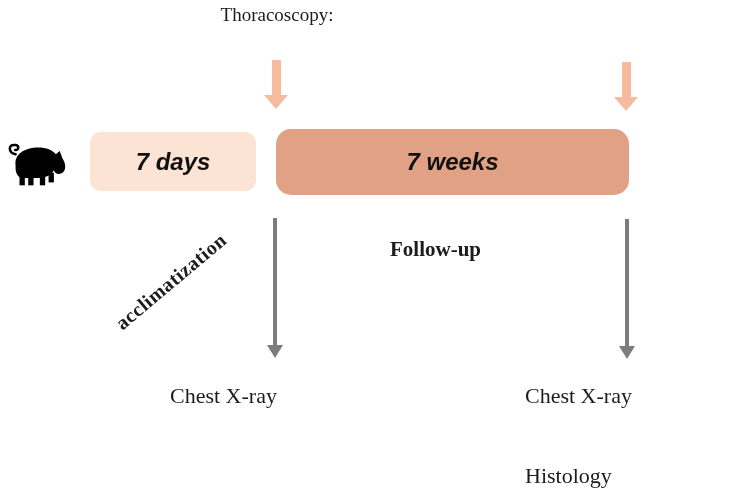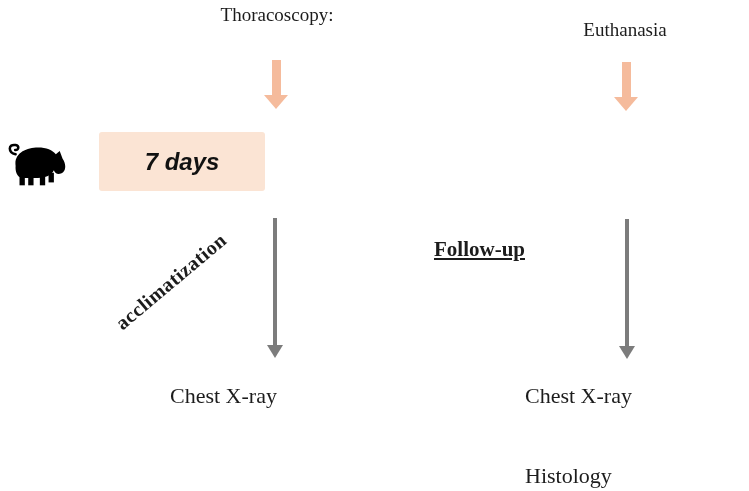--- a/index.html
+++ b/index.html
@@ -43,61 +43,60 @@
   }
 
   
   .segment {
     display: flex; align-items: center; justify-content: center;
     font-family: "Liberation Sans", sans-serif;
     font-weight: bold; font-style: italic;
     font-size: 24px; color: #111111;
   }
   .segment-light {
-    left: 99px; top: 132px; width: 166px; height: 59px;
-    background: #fbe4d4; border-radius: 3px; text-align: right;
+    left: 90px; top: 132px; width: 166px; height: 59px;
+    background: #fbe4d4; border-radius: 11px; text-align: right;
   }
   .segment-dark {
     left: 276px; top: 129px; width: 353px; height: 66px;
     background: #e0a184; border-radius: 15px;
   }
 
   
   .phase-acclimatization {
     left: 96px; top: 270px; width: 150px;
     text-align: center;
     font-size: 20px; font-weight: bold;
     transform: rotate(-40deg);
     letter-spacing: 0.5px;
   }
   .phase-followup {
     left: 390px; top: 237px; width: 135px;
-    text-align: right;
-    font-size: 21px; font-weight: bold; text-decoration: underline;
+    text-align: left;
+    font-size: 21px; font-weight: bold;
   }
 
   
   .outcome-label {
     font-size: 22px;
     text-align: left;
     color: #1c1c1c;
   }
 
   .pig-svg { display: block; width: 62px; height: 52px; }
 </style>
 </head>
 <body>
 
 <div id="canvas">
 
   <div class="abs event-label" style="left:177px; top:3px; width:200px;">
     <div>Thoracoscopy:</div>
   </div>
 
-  <div class="abs event-label" style="left:545px; top:18px; width:160px;">Euthanasia</div>
 
   <div class="abs arrow-salmon" style="left:264px; top:60px; width:24px;">
     <div class="shaft"></div>
     <div class="head"></div>
   </div>
 
   <div class="abs arrow-salmon" style="left:614px; top:62px; width:24px;">
     <div class="shaft"></div>
     <div class="head"></div>
   </div>
@@ -119,20 +118,21 @@
 
       <rect x="16" y="37" width="5.5" height="10" fill="#000000"></rect>
       <rect x="25" y="38" width="5.5" height="9" fill="#000000"></rect>
       <rect x="37" y="37" width="5.5" height="10" fill="#000000"></rect>
       <rect x="46" y="34" width="5.5" height="10" fill="#000000"></rect>
     </svg>
   </div>
 
   <div class="abs segment segment-light">7 days</div>
 
+  <div class="abs segment segment-dark">7 weeks</div>
 
   <div class="abs phase-acclimatization">acclimatization</div>
 
   <div class="abs phase-followup">Follow-up</div>
 
   <div class="abs arrow-gray" style="left:267px; top:218px; width:16px;">
     <div class="shaft"></div>
     <div class="head"></div>
   </div>
 

